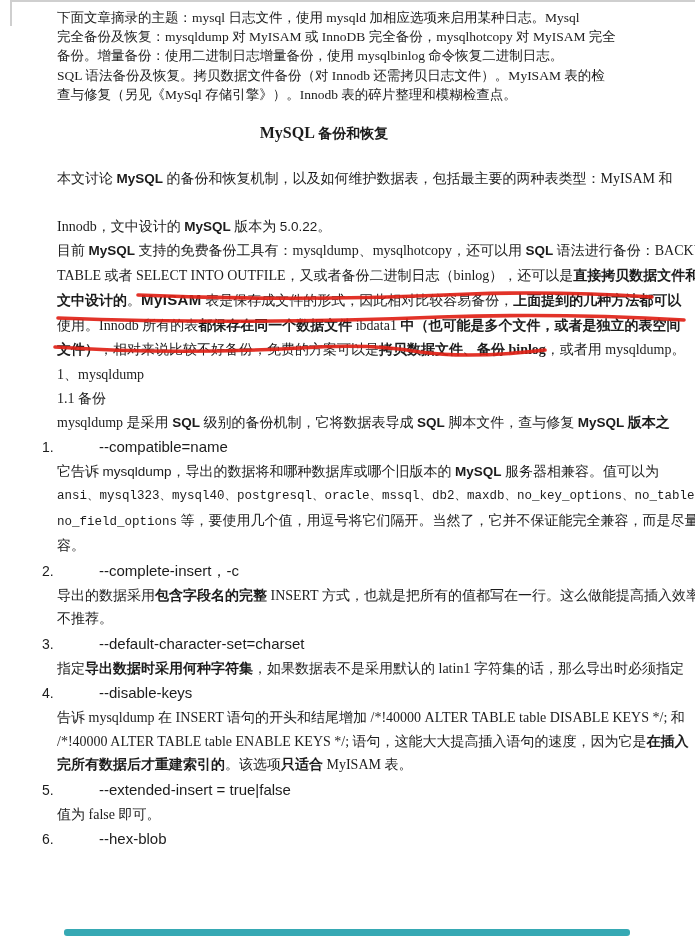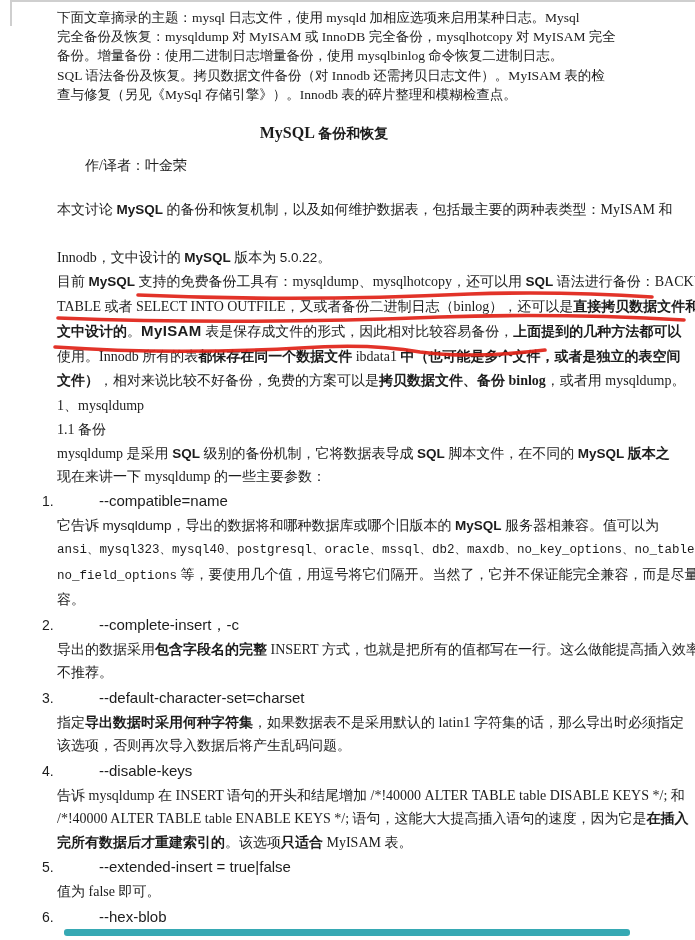--- a/index.html
+++ b/index.html
@@ -56,45 +56,39 @@
       <div data-name="intro-paragraph">
         <div class="ln" data-name="text-line"><span class="sg-r">下面文章摘录的主题：mysql 日志文件，使用 mysqld 加相应选项来启用某种日志。Mysql</span></div>
         <div class="ln" data-name="text-line"><span class="sg-r">完全备份及恢复：mysqldump 对 MyISAM 或 InnoDB 完全备份，mysqlhotcopy 对 MyISAM 完全</span></div>
         <div class="ln" data-name="text-line"><span class="sg-r">备份。增量备份：使用二进制日志增量备份，使用 mysqlbinlog 命令恢复二进制日志。</span></div>
         <div class="ln" data-name="text-line"><span class="sg-r">SQL 语法备份及恢复。拷贝数据文件备份（对 Innodb 还需拷贝日志文件）。MyISAM 表的检</span></div>
         <div class="ln" data-name="text-line"><span class="sg-r">查与修复（另见《MySql 存储引擎》）。Innodb 表的碎片整理和模糊检查点。</span></div>
       </div>
       <div data-name="doc-title">
         <div class="ln" data-name="text-line"><span class="sg-tb">MySQL</span><span class="sg-b"> 备份和恢复</span></div>
       </div>
-      <div data-name="author-line">
-        <div class="ln" data-name="text-line"><span class="sg-r">作/译者：叶金荣</span></div>
-      </div>
       <div data-name="overview-paragraph">
         <div class="ln" data-name="text-line"><span class="sg-r">本文讨论 </span><span class="sg-sb">MySQL</span><span class="sg-r"> 的备份和恢复机制，以及如何维护数据表，包括最主要的两种表类型：MyISAM 和</span></div>
         <div class="ln" data-name="text-line"><span class="sg-r">Innodb，文中设计的 </span><span class="sg-sb">MySQL</span><span class="sg-r"> 版本为 </span><span class="sg-s">5.0.22</span><span class="sg-r">。</span></div>
       </div>
       <div data-name="tools-paragraph">
         <div class="ln" data-name="text-line"><span class="sg-r">目前 </span><span class="sg-sb">MySQL</span><span class="sg-r"> 支持的免费备份工具有：mysqldump、mysqlhotcopy，还可以用 </span><span class="sg-sb">SQL</span><span class="sg-r"> 语法进行备份：BACKUP</span></div>
         <div class="ln" data-name="text-line"><span class="sg-r">TABLE 或者 SELECT INTO OUTFILE，又或者备份二进制日志（binlog），还可以是</span><span class="sg-b">直接拷贝数据文件和相</span></div>
         <div class="ln" data-name="text-line"><span class="sg-b">文中设计的</span><span class="sg-r">。</span><span class="sg-v">MyISAM</span><span class="sg-r"> 表是保存成文件的形式，因此相对比较容易备份，</span><span class="sg-b">上面提到的几种方法都可以</span></div>
         <div class="ln" data-name="text-line"><span class="sg-r">使用。Innodb 所有的表</span><span class="sg-b">都保存在同一个数据文件</span><span class="sg-r"> ibdata1 </span><span class="sg-b">中（也可能是多个文件，或者是独立的表空间</span></div>
         <div class="ln" data-name="text-line"><span class="sg-b">文件）</span><span class="sg-r">，相对来说比较不好备份，免费的方案可以是</span><span class="sg-b">拷贝数据文件、备份 binlog</span><span class="sg-r">，或者用 mysqldump。</span></div>
       </div>
       <div data-name="section-1-heading">
         <div class="ln" data-name="text-line"><span class="sg-r">1、mysqldump</span></div>
       </div>
       <div data-name="section-1-1-heading">
         <div class="ln" data-name="text-line"><span class="sg-r">1.1 备份</span></div>
       </div>
       <div data-name="mysqldump-paragraph">
-        <div class="ln" data-name="text-line"><span class="sg-r">mysqldump 是采用 </span><span class="sg-sb">SQL</span><span class="sg-r"> 级别的备份机制，它将数据表导成 </span><span class="sg-sb">SQL</span><span class="sg-r"> 脚本文件，在不同的 </span><span class="sg-sb">MySQL</span><span class="sg-b"> 版本之</span></div>
-      </div>
-      <div data-name="params-intro-line">
-        <div class="ln" data-name="text-line"><span class="sg-r">现在来讲一下 mysqldump 的一些主要参数：</span></div>
+        <div class="ln" data-name="text-line"><span class="sg-r">mysqldump 是采用 </span><span class="sg-sb">SQL</span><span class="sg-r"> 级别的备份机制，它将数据表导成 </span><span class="sg-sb">SQL</span><span class="sg-r"> 脚本文件，查与修复 </span><span class="sg-sb">MySQL</span><span class="sg-b"> 版本之</span></div>
       </div>
       <div data-name="param-item-1" class="item">
         <span class="num" data-name="list-item-number">1.</span>
         <span class="hdr" data-name="parameter-name">--compatible=name</span>
       </div>
       <div data-name="param-1-body" class="body-para">
         <div class="ln" data-name="text-line"><span class="sg-r">它告诉 </span><span class="sg-s">mysqldump</span><span class="sg-r">，导出的数据将和哪种数据库或哪个旧版本的 </span><span class="sg-sb">MySQL</span><span class="sg-r"> 服务器相兼容。值可以为</span></div>
         <div class="ln" data-name="text-line"><span class="sg-m">ansi、mysql323、mysql40、postgresql、oracle、mssql、db2、maxdb、no_key_options、no_tables_options、</span></div>
         <div class="ln" data-name="text-line"><span class="sg-m">no_field_options</span><span class="sg-r"> 等，要使用几个值，用逗号将它们隔开。当然了，它并不保证能完全兼容，而是尽量兼</span></div>
         <div class="ln" data-name="text-line"><span class="sg-r">容。</span></div>
@@ -106,21 +100,20 @@
       <div data-name="param-2-body" class="body-para">
         <div class="ln" data-name="text-line"><span class="sg-r">导出的数据采用</span><span class="sg-b">包含字段名的完整</span><span class="sg-r"> INSERT 方式，也就是把所有的值都写在一行。这么做能提高插入效率，</span></div>
         <div class="ln" data-name="text-line"><span class="sg-r">不推荐。</span></div>
       </div>
       <div data-name="param-item-3" class="item">
         <span class="num" data-name="list-item-number">3.</span>
         <span class="hdr" data-name="parameter-name">--default-character-set=charset</span>
       </div>
       <div data-name="param-3-body" class="body-para">
         <div class="ln" data-name="text-line"><span class="sg-r">指定</span><span class="sg-b">导出数据时采用何种字符集</span><span class="sg-r">，如果数据表不是采用默认的 latin1 字符集的话，那么导出时必须指定</span></div>
-        <div class="ln" data-name="text-line"><span class="sg-r">该选项，否则再次导入数据后将产生乱码问题。</span></div>
       </div>
       <div data-name="param-item-4" class="item">
         <span class="num" data-name="list-item-number">4.</span>
         <span class="hdr" data-name="parameter-name">--disable-keys</span>
       </div>
       <div data-name="param-4-body" class="body-para">
         <div class="ln" data-name="text-line"><span class="sg-r">告诉 mysqldump 在 INSERT 语句的开头和结尾增加 /*!40000 ALTER TABLE table DISABLE KEYS */; 和</span></div>
         <div class="ln" data-name="text-line"><span class="sg-r">/*!40000 ALTER TABLE table ENABLE KEYS */; 语句，这能大大提高插入语句的速度，因为它是</span><span class="sg-b">在插入</span></div>
         <div class="ln" data-name="text-line"><span class="sg-b">完所有数据后才重建索引的</span><span class="sg-r">。该选项</span><span class="sg-b">只适合</span><span class="sg-r"> MyISAM 表。</span></div>
       </div>

